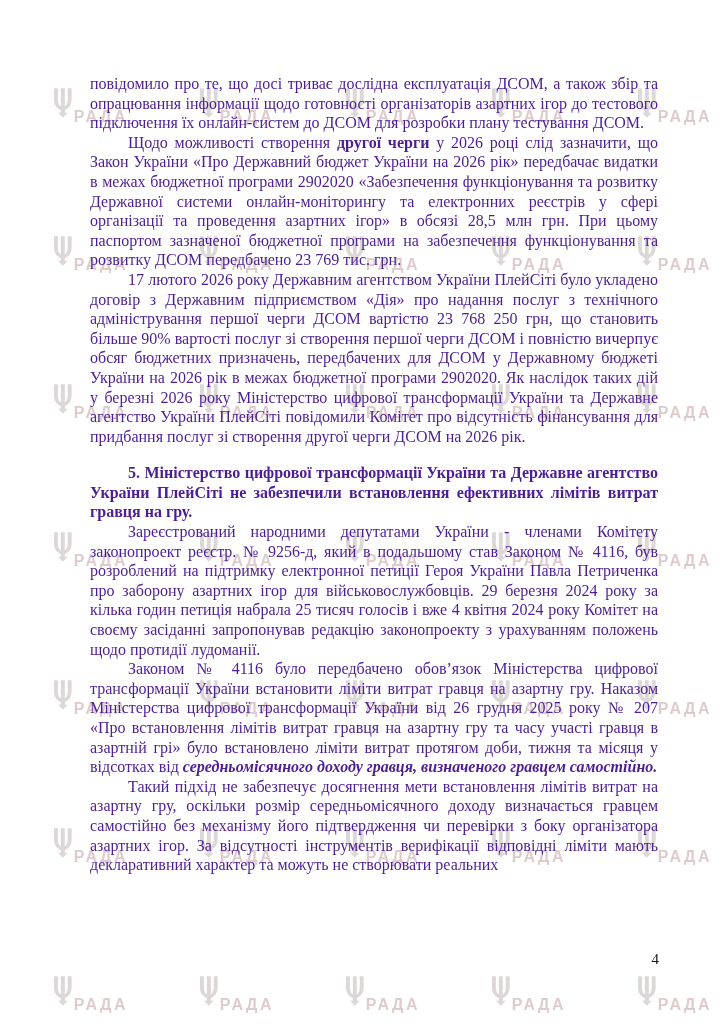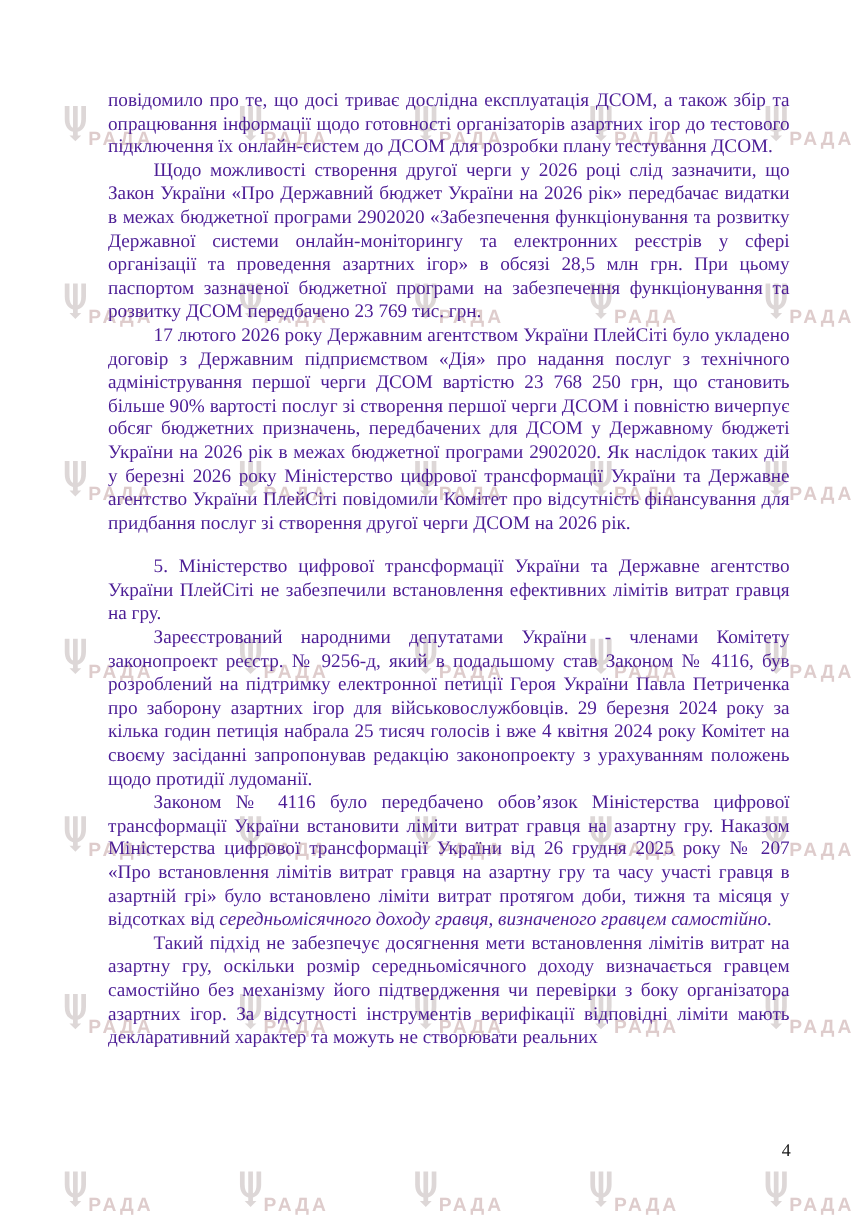--- a/index.html
+++ b/index.html
@@ -38,21 +38,21 @@
     width: 568px;
     z-index: 1;
     color: #4c1d95;
     font-size: 16px;
     line-height: 19.6px;
     text-align: justify;
   }
   .doc p { margin: 0; }
   .doc p.indent { text-indent: 38px; }
   .doc p.heading { font-weight: bold; margin-top: 17px; }
-  .run.b { font-weight: normal; }
+  .run.b { font-weight: bold; }
   .run.i { font-style: italic; }
   .pageno {
     position: absolute;
     top: 951px;
     right: 64px;
     z-index: 1;
     color: #141414;
     font-size: 15px;
     font-family: "Liberation Serif", serif;
   }

